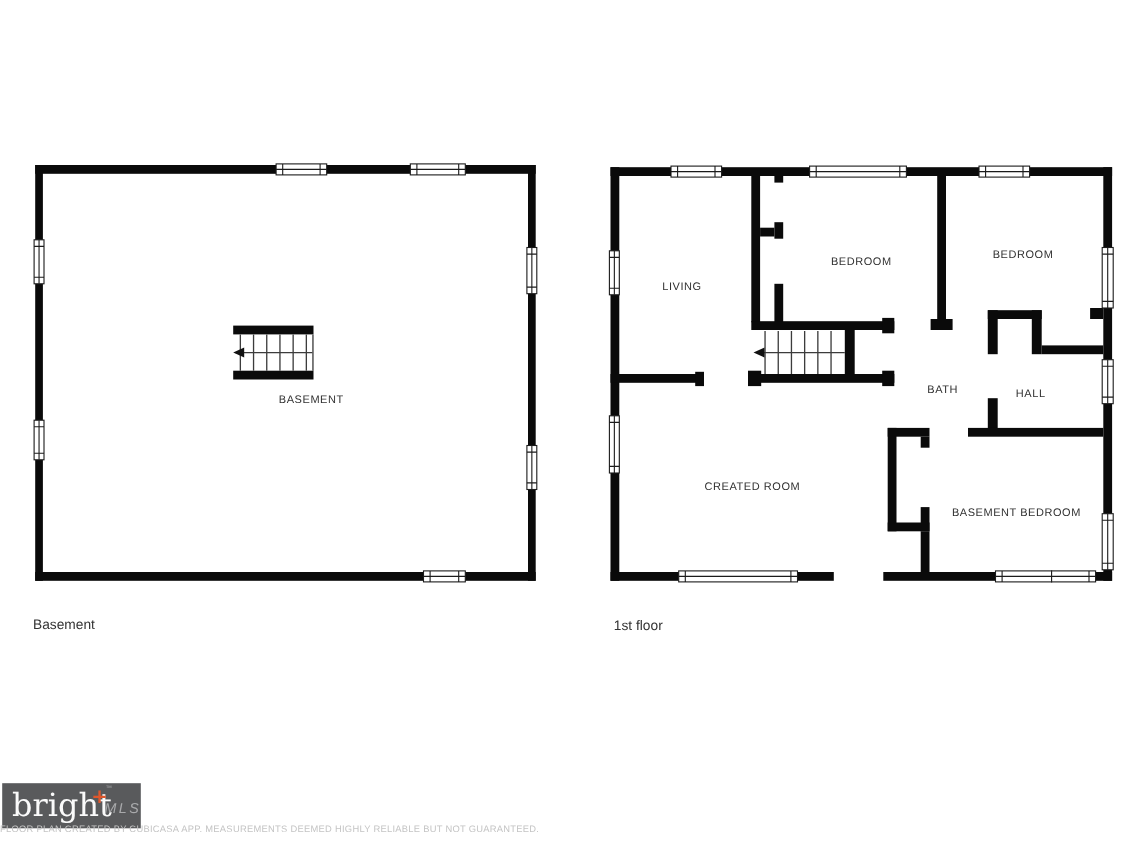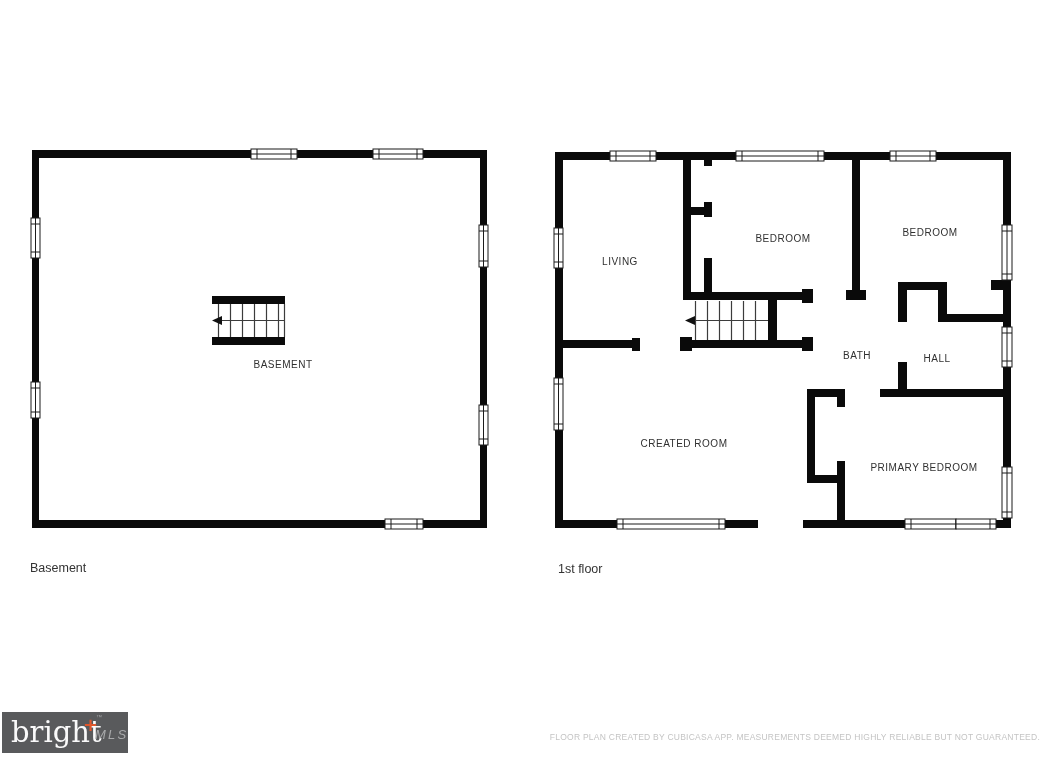--- a/index.html
+++ b/index.html
@@ -16,21 +16,21 @@
   .floor-caption{position:absolute;font-size:12.5px;color:var(--caption,#333);white-space:nowrap;}
   .logo-box{position:absolute;left:2px;top:712px;width:126px;height:41px;
     background:var(--logo_bg,#595a5c);}
   .logo-brand{position:absolute;left:9px;top:3px;font-family:"DejaVu Serif",serif;
     font-size:29px;line-height:34px;color:var(--logo_text,#fafafa);}
   .logo-plus{position:absolute;left:81px;top:2px;font-size:18px;font-weight:bold;
     color:var(--logo_plus,#e0572c);font-family:"DejaVu Sans",sans-serif;}
   .logo-tm{position:absolute;left:94px;top:2px;font-size:6px;color:#a0a1a3;}
   .logo-mls{position:absolute;left:93px;top:15px;font-size:13px;letter-spacing:2.2px;
     color:var(--logo_mls,#a8a9ab);font-style:italic;}
-  .disclaimer{position:absolute;left:0;top:732px;width:1040px;text-align:right;
+  .disclaimer{position:absolute;left:0;top:748px;width:1040px;text-align:left;
     font-size:8.5px;letter-spacing:.25px;color:var(--disclaimer,#c4c4c4);}
 </style>
 </head>
 <body>
 
 <div id="canvas">
 
   <svg width="1040" height="780" viewBox="0 0 1040 780">
 
     <g>
@@ -171,21 +171,21 @@
     </g>
   </svg>
 
   <div class="room-label" style="left:283px;top:364px">BASEMENT</div>
   <div class="room-label" style="left:620px;top:261px">LIVING</div>
   <div class="room-label" style="left:783px;top:238px">BEDROOM</div>
   <div class="room-label" style="left:930px;top:232px">BEDROOM</div>
   <div class="room-label" style="left:857px;top:355px">BATH</div>
   <div class="room-label" style="left:937px;top:358px">HALL</div>
   <div class="room-label" style="left:684px;top:443px">CREATED ROOM</div>
-  <div class="room-label" style="left:924px;top:467px">PRIMARY BEDROOM</div>
+  <div class="room-label" style="left:924px;top:467px">BASEMENT BEDROOM</div>
 
   <div class="floor-caption" style="left:30px;top:561px">Basement</div>
   <div class="floor-caption" style="left:558px;top:562px">1st floor</div>
 
   <div class="logo-box">
     <span class="logo-brand">bright</span>
     <span class="logo-plus">+</span>
     <span class="logo-tm">™</span>
     <span class="logo-mls">MLS</span>
   </div>

